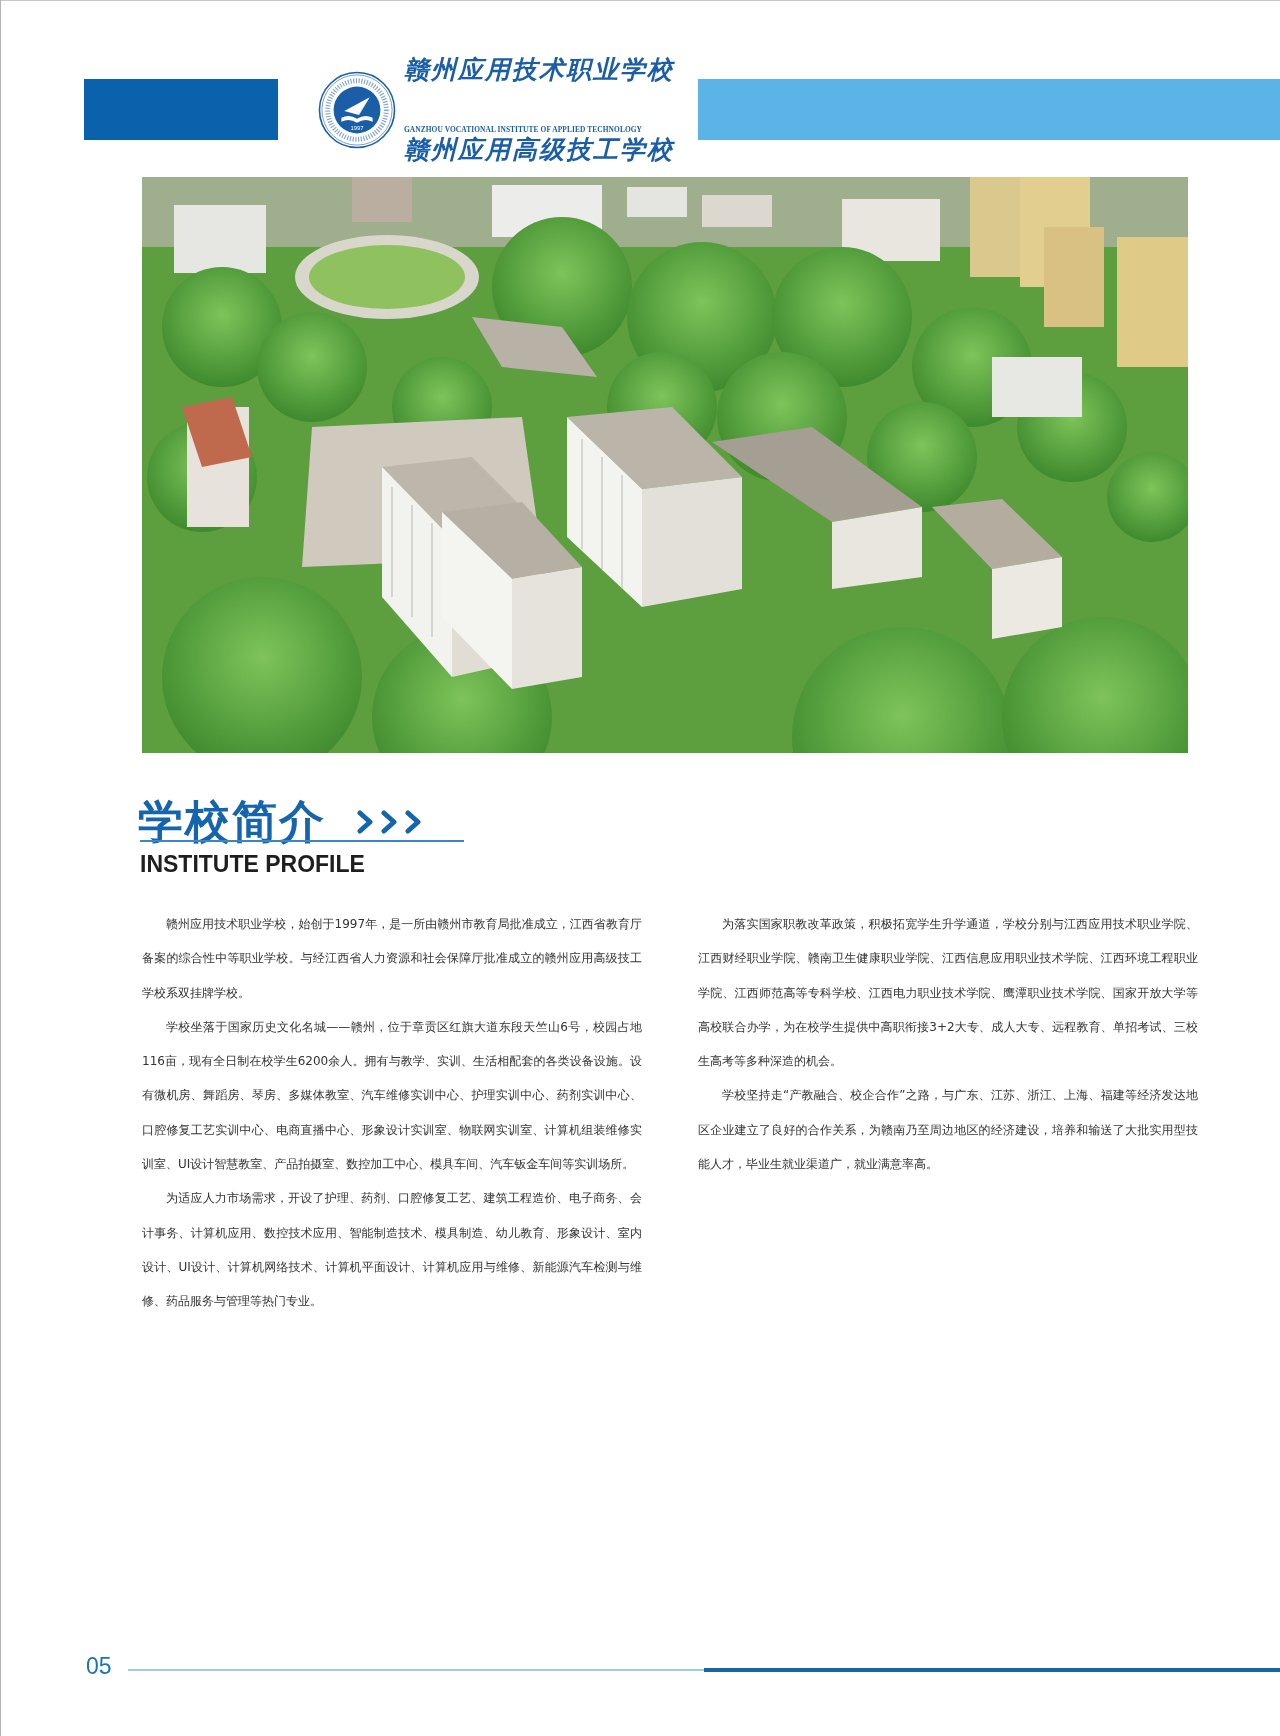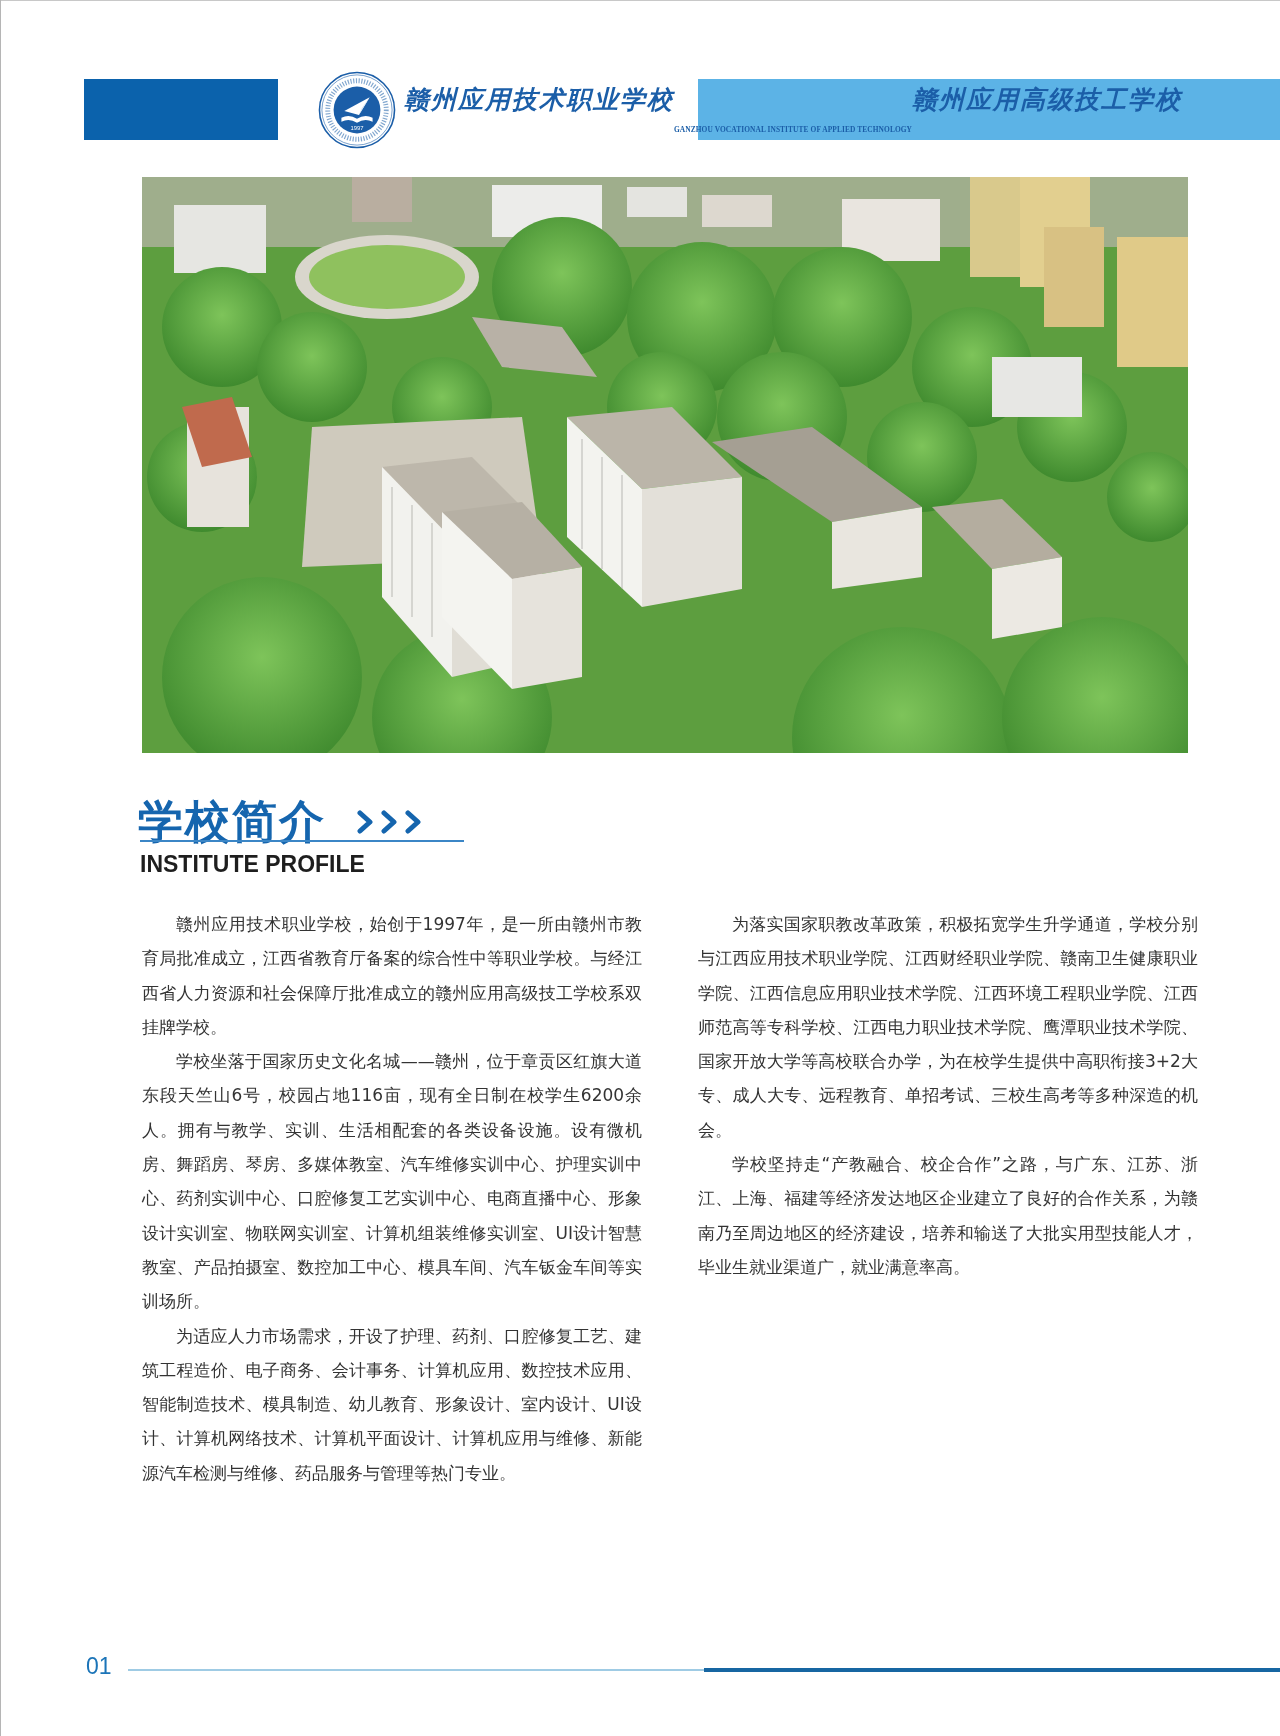--- a/index.html
+++ b/index.html
@@ -11,37 +11,37 @@
     }
     .page-edge { position: absolute; left: 0; top: 0; width: 1px; height: 1736px; background: #b5b5b5; }
     .page-edge-top { position: absolute; left: 0; top: 0; width: 1280px; height: 1px; background: #c8c8c8; }
 
     
     .bar-left { position: absolute; left: 84px; top: 79px; width: 194px; height: 61px; background: #0b62ac; }
     .bar-right { position: absolute; left: 698px; top: 79px; width: 582px; height: 61px; background: #5cb3e6; }
 
     .logo { position: absolute; left: 318px; top: 68px; width: 360px; height: 84px; display: flex; align-items: center; }
     .emblem { width: 78px; height: 78px; flex: 0 0 78px; }
-    .logo-text { margin-left: 8px; display: flex; flex-direction: row; justify-content: center; color: #1b5ea8; }
+    .logo-text { margin-left: 8px; display: flex; flex-direction: column; justify-content: center; color: #1b5ea8; }
     .logo-cn { font-family: "DejaVu Serif", "Liberation Serif", serif; font-size: 25px; font-weight: bold; font-style: italic; letter-spacing: 2px; line-height: 30px; white-space: nowrap; }
     .logo-en { font-family: "Liberation Serif", "DejaVu Serif", serif; font-size: 7.4px; font-weight: bold; letter-spacing: 0.1px; line-height: 10px; white-space: nowrap; margin-top: 40px; }
 
     
     .photo { position: absolute; left: 142px; top: 177px; width: 1046px; height: 576px; overflow: hidden; }
     .photo svg { display: block; }
 
     
     .section-title { position: absolute; left: 138px; top: 794px; display: flex; align-items: center; }
     .title-cn { font-size: 45px; font-weight: bold; color: #1565ae; letter-spacing: 2px; line-height: 56px; }
     .chevrons { margin-left: 30px; display: flex; align-items: center; gap: 6px; }
     .title-rule { position: absolute; left: 140px; top: 840px; width: 324px; height: 2px; background: #3b86c6; }
     .title-en { position: absolute; left: 140px; top: 850px; font-family: "Liberation Sans", sans-serif; font-size: 23px; font-weight: bold; color: #1e1e1e; line-height: 28px; }
 
     
-    .column { position: absolute; top: 907px; width: 500px; font-size: 17px; line-height: 34.3px; color: #333333; text-align: justify; }
+    .column { position: absolute; top: 907px; width: 500px; font-size: 12px; line-height: 34.3px; color: #333333; text-align: justify; }
     .col-left { left: 142px; }
     .col-right { left: 698px; }
     .column p { margin: 0; text-indent: 2em; }
 
     
     .page-num { position: absolute; left: 86px; top: 1652px; font-family: "Liberation Sans", sans-serif; font-size: 23px; color: #1b74b8; line-height: 28px; }
     .rule-light { position: absolute; left: 128px; top: 1669px; width: 576px; height: 2px; background: #9fcbe4; }
     .rule-dark { position: absolute; left: 704px; top: 1668px; width: 576px; height: 4px; background: #1766a2; }
   </style>
 </head>
@@ -176,15 +176,15 @@
 <div class="column col-left">
   <p>赣州应用技术职业学校，始创于1997年，是一所由赣州市教育局批准成立，江西省教育厅备案的综合性中等职业学校。与经江西省人力资源和社会保障厅批准成立的赣州应用高级技工学校系双挂牌学校。</p>
   <p>学校坐落于国家历史文化名城——赣州，位于章贡区红旗大道东段天竺山6号，校园占地116亩，现有全日制在校学生6200余人。拥有与教学、实训、生活相配套的各类设备设施。设有微机房、舞蹈房、琴房、多媒体教室、汽车维修实训中心、护理实训中心、药剂实训中心、口腔修复工艺实训中心、电商直播中心、形象设计实训室、物联网实训室、计算机组装维修实训室、UI设计智慧教室、产品拍摄室、数控加工中心、模具车间、汽车钣金车间等实训场所。</p>
   <p>为适应人力市场需求，开设了护理、药剂、口腔修复工艺、建筑工程造价、电子商务、会计事务、计算机应用、数控技术应用、智能制造技术、模具制造、幼儿教育、形象设计、室内设计、UI设计、计算机网络技术、计算机平面设计、计算机应用与维修、新能源汽车检测与维修、药品服务与管理等热门专业。</p>
 </div>
 <div class="column col-right">
   <p>为落实国家职教改革政策，积极拓宽学生升学通道，学校分别与江西应用技术职业学院、江西财经职业学院、赣南卫生健康职业学院、江西信息应用职业技术学院、江西环境工程职业学院、江西师范高等专科学校、江西电力职业技术学院、鹰潭职业技术学院、国家开放大学等高校联合办学，为在校学生提供中高职衔接3+2大专、成人大专、远程教育、单招考试、三校生高考等多种深造的机会。</p>
   <p>学校坚持走“产教融合、校企合作”之路，与广东、江苏、浙江、上海、福建等经济发达地区企业建立了良好的合作关系，为赣南乃至周边地区的经济建设，培养和输送了大批实用型技能人才，毕业生就业渠道广，就业满意率高。</p>
 </div>
 
-<div class="page-num">01</div>
+<div class="page-num">05</div>
 <div class="rule-light"></div>
 <div class="rule-dark"></div>
 
 </body></html>

